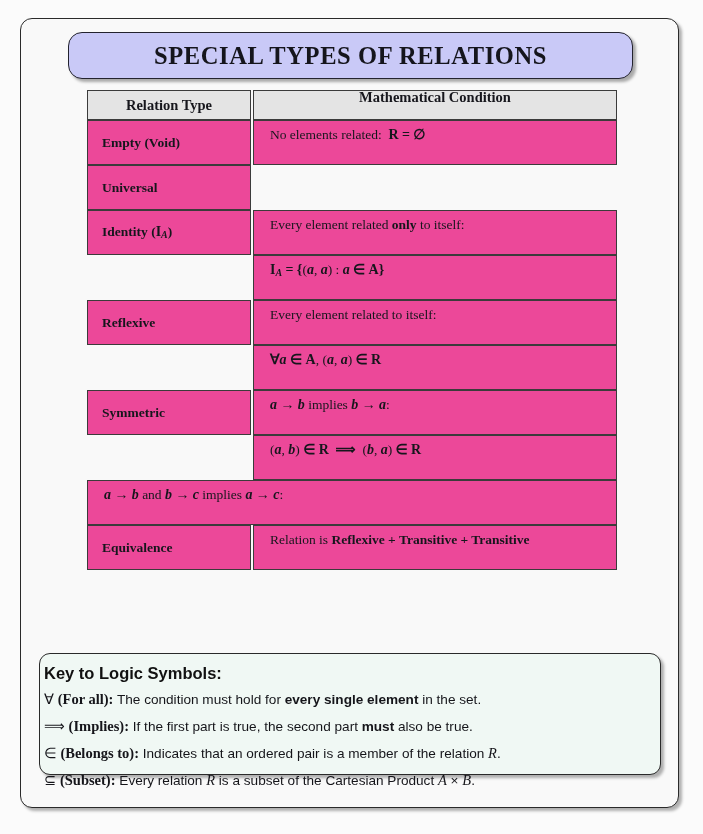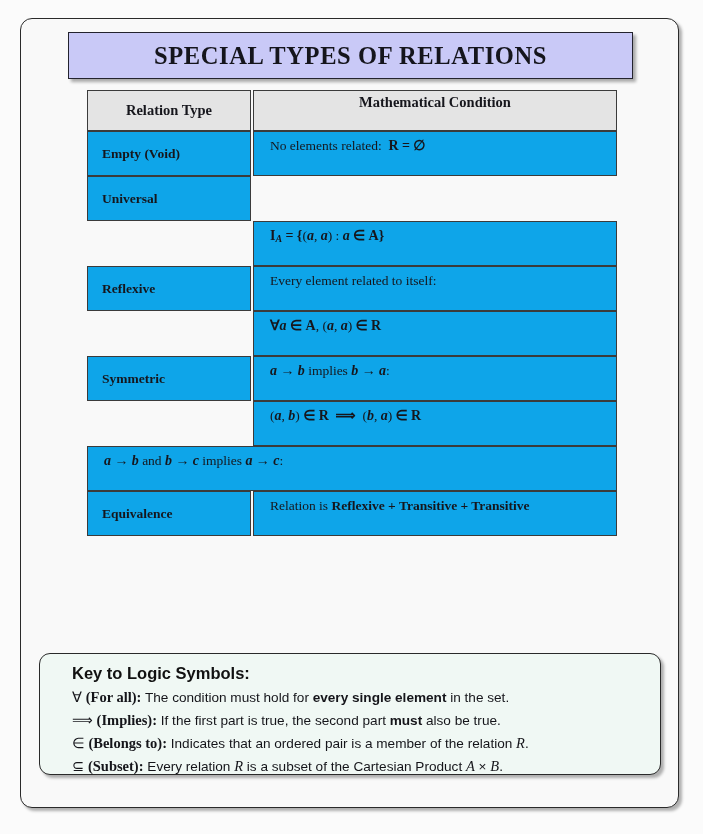--- a/index.html
+++ b/index.html
@@ -30,21 +30,21 @@
   
   .title-banner {
     position: absolute;
     left: 47px;
     top: 13px;
     width: 565px;
     height: 47px;
     box-sizing: border-box;
     background: #c9c9f7;
     border: 1.6px solid #23232e;
-    border-radius: 0;
+    border-radius: 14px;
     box-shadow: 3px 3px 3px rgba(0,0,0,0.32);
     display: flex;
     align-items: center;
     justify-content: center;
   }
   .title-text {
     font-family: "Liberation Serif", serif;
     font-weight: bold;
     font-size: 24.5px;
     letter-spacing: 0.6px;
@@ -75,33 +75,33 @@
   .cell-right {
     flex: 1 1 auto;
     box-sizing: border-box;
     display: flex;
     align-items: center;
     padding: 0 0 16px 16px;
   }
 
   .boxed {
     border: 1.4px solid #3b3b3b;
-    background: #0ea5e9;
+    background: #ec4899;
   }
   .blank-left {
     border: none;
     background: transparent;
   }
 
   
   .hdr .cell-left,
   .hdr .cell-right {
     background: #e4e4e4;
     border: 1.4px solid #3b3b3b;
-    height: 41px;
+    height: 30px;
     justify-content: center;
     padding-left: 0;
   }
   .hdr-text {
     font-family: "Liberation Serif", serif;
     font-weight: bold;
     font-size: 14.5px;
     color: #16161c;
   }
   .r-std  { height: 45px; }
@@ -142,34 +142,34 @@
     position: absolute;
     left: 18px;
     top: 634px;
     width: 622px;
     height: 122px;
     box-sizing: border-box;
     background: #f0f8f4;
     border: 1.5px solid #2a2a2a;
     border-radius: 11px;
     box-shadow: 3px 3px 3px rgba(0,0,0,0.30);
-    padding: 10px 0 0 32px;
+    padding: 10px 0 0 4px;
   }
   .legend-title {
     font-family: "Liberation Sans", sans-serif;
     font-weight: bold;
     font-size: 16.5px;
     color: #111;
     margin-bottom: 3px;
   }
   .legend-line {
     font-family: "Liberation Sans", sans-serif;
     font-size: 13.6px;
     color: #15151a;
-    line-height: 22px;
+    line-height: 27px;
     white-space: nowrap;
   }
   .lsym {
     font-family: "Liberation Serif", serif;
     font-size: 14.5px;
   }
   .lname {
     font-family: "Liberation Serif", serif;
     font-weight: bold;
     font-size: 14.5px;
@@ -212,20 +212,28 @@
         <span class="cond">No elements related: &nbsp;<span class="mthup">R</span> <span class="mthup">=</span> <span class="mthup">∅</span></span>
       </div>
     </div>
 
     <div class="trow">
       <div class="cell-left boxed r-std">
         <span class="lbl">Universal</span>
       </div>
     </div>
 
+    <div class="trow">
+      <div class="cell-left boxed r-std">
+        <span class="lbl">Identity (<span class="mthup">I</span><span class="sub">A</span>)</span>
+      </div>
+      <div class="cell-right boxed r-std">
+        <span class="cond">Every element related <b>only</b> to itself:</span>
+      </div>
+    </div>
 
     <div class="trow">
       <div class="cell-left blank-left r-std"></div>
       <div class="cell-right boxed r-std">
         <span class="cond"><span class="mthup">I</span><span class="sub">A</span> <span class="mthup">=</span> <span class="mthup">{</span>(<span class="mth">a</span>, <span class="mth">a</span>) : <span class="mth">a</span> <span class="mthup">∈</span> <span class="mthup">A</span><span class="mthup">}</span></span>
       </div>
     </div>
 
     <div class="trow">
       <div class="cell-left boxed r-std">

